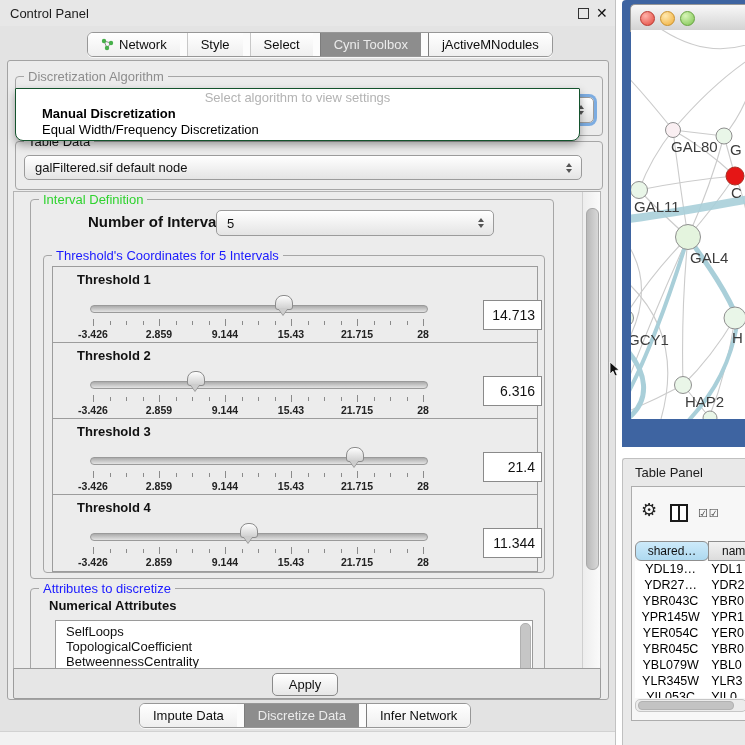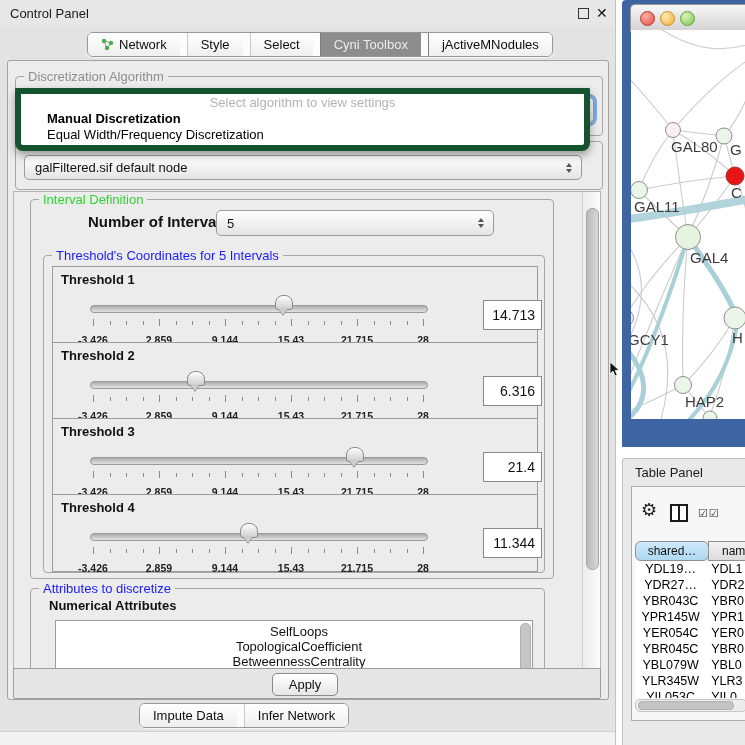--- a/index.html
+++ b/index.html
@@ -33,54 +33,54 @@
   
   .combo{position:absolute;background:linear-gradient(#ffffff,#e4e4e4);border:1px solid #9b9b9b;border-radius:5px;
          font-size:13px;color:#111;display:flex;align-items:center;padding-left:10px;box-shadow:inset 0 1px 0 #fff;}
   .combo .arrows{position:absolute;right:9px;top:50%;transform:translateY(-50%);display:flex;flex-direction:column;gap:2px;}
   .combo .arrows i{display:block;width:0;height:0;border-left:3.5px solid transparent;border-right:3.5px solid transparent;}
   .combo .arrows i.up{border-bottom:4.5px solid #555;}
   .combo .arrows i.dn{border-top:4.5px solid #555;}
   .combo.focusring{box-shadow:0 0 0 3px rgba(96,156,222,.8), inset 0 1px 0 #fff;}
 
   
-  .popup{position:absolute;z-index:40;background:#fff;border:6px solid #14532d;border-radius:1px 1px 8px 8px;
+  .popup{position:absolute;z-index:40;background:#fff;border:1px solid #14532d;border-radius:1px 1px 8px 8px;
          box-shadow:0 4px 9px rgba(0,0,0,.35);}
   .popup-prompt{height:17px;line-height:18px;text-align:center;font-size:13px;color:#b3b3b3;}
   .popup-item{height:16px;line-height:16px;padding-left:4px;font-size:13px;color:#000;white-space:nowrap;margin-left:22px;}
   .popup-item.bold{font-weight:bold;}
 
   
   .scrollpane{position:absolute;left:5px;top:130px;width:586px;height:477px;background:#ececec;border:1px solid #b3b3b3;overflow:hidden;}
   .vsb{position:absolute;left:568px;top:0;width:17px;height:477px;background:linear-gradient(90deg,#ededed,#fafafa);border-left:1px solid #cfcfcf;}
   .vsb-thumb{position:absolute;left:3px;top:16px;width:11px;height:360px;border-radius:6px;
              background:linear-gradient(90deg,#b9b9b9,#d8d8d8);border:1px solid #a8a8a8;}
 
   
   .thr-panel{position:absolute;left:8px;width:484px;height:76px;background:#ececec;border:1px solid #9c9c9c;}
-  .thr-title{position:absolute;left:8px;top:5px;font-size:13px;font-weight:bold;color:#111;}
+  .thr-title{position:absolute;left:24px;top:5px;font-size:13px;font-weight:bold;color:#111;}
   .slider-zone{position:absolute;left:40px;top:26px;width:330px;height:46px;}
   .track{position:absolute;left:-3px;top:12px;width:336px;height:6px;border-radius:4px;
          background:linear-gradient(#ababab,#e3e3e3);border:1px solid #9a9a9a;}
   .thumb{position:absolute;top:2px;width:16px;height:13px;border-radius:8px 8px 3px 3px;
          background:linear-gradient(#fdfdfd,#cfcfcf);border:1px solid #8c8c8c;}
   .thumb:after{content:"";position:absolute;left:2px;top:12px;width:0;height:0;
          border-left:5.5px solid transparent;border-right:5.5px solid transparent;border-top:7px solid #cdcdcd;
          filter:drop-shadow(0 1px 0 #8c8c8c);}
   .ticks{position:absolute;left:0;top:26px;width:330px;height:8px;}
   .tick{position:absolute;top:2px;width:1px;height:4px;background:#8a8a8a;}
   .tick.major{top:0;height:7px;}
-  .axis{position:absolute;left:0;top:41px;width:378px;height:12px;}
+  .axis{position:absolute;left:0;top:35px;width:378px;height:12px;}
   .axlab{position:absolute;transform:translateX(-50%);font-size:10.5px;font-weight:bold;color:#222;white-space:nowrap;}
   .thr-value{position:absolute;left:430px;top:33px;width:51px;height:28px;background:#fff;border:1px solid #8a8a8a;
              font-size:14px;color:#111;text-align:right;line-height:28px;padding-right:6px;box-sizing:content-box;}
 
   
   .attrs-sub{position:absolute;left:18px;top:9px;font-size:13px;font-weight:bold;color:#111;}
-  .attrs-list{position:absolute;left:24px;top:31px;width:476px;height:58px;background:#fff;border:1px solid #9a9a9a;overflow:hidden;text-align:center;}
+  .attrs-list{position:absolute;left:24px;top:31px;width:476px;height:58px;background:#fff;border:1px solid #9a9a9a;overflow:hidden;}
   .attr-item{height:15px;line-height:15px;padding-left:10px;font-size:13px;color:#111;}
   .attrs-list .lsb{position:absolute;right:1px;top:2px;width:9px;height:70px;border-radius:5px;background:#c6c6c6;border:1px solid #b0b0b0;}
 
   .apply-strip{position:absolute;left:5px;top:607px;width:586px;height:29px;background:#e6e6e6;border:1px solid #9c9c9c;border-radius:0 0 2px 2px;}
   .apply-btn{position:absolute;left:258px;top:4px;width:64px;height:21px;border:1px solid #8a8a8a;border-radius:5px;
              background:linear-gradient(#ffffff,#e6e6e6);font-size:13px;color:#111;text-align:center;line-height:21px;}
 
   .bottom-strip{position:absolute;left:0;top:731px;width:615px;height:14px;background:#f2f2f2;border-top:1px solid #d2d2d2;}
 
   
@@ -379,20 +379,23 @@
       </div>
 
       <div class="apply-strip">
         <div class="apply-btn">Apply</div>
       </div>
     </div>
 
     <div class="tabbar" style="left:139px;top:703px;">
       <div class="tab">
           <span>Impute Data</span>
+        </div>
+      <div class="tab selected">
+          <span>Discretize Data</span>
         </div>
       <div class="tab">
           <span>Infer Network</span>
         </div>
     </div>
     <div class="bottom-strip"></div>
   </div>
 
   <div class="net-frame"></div>
   <div class="net-titlebar">

